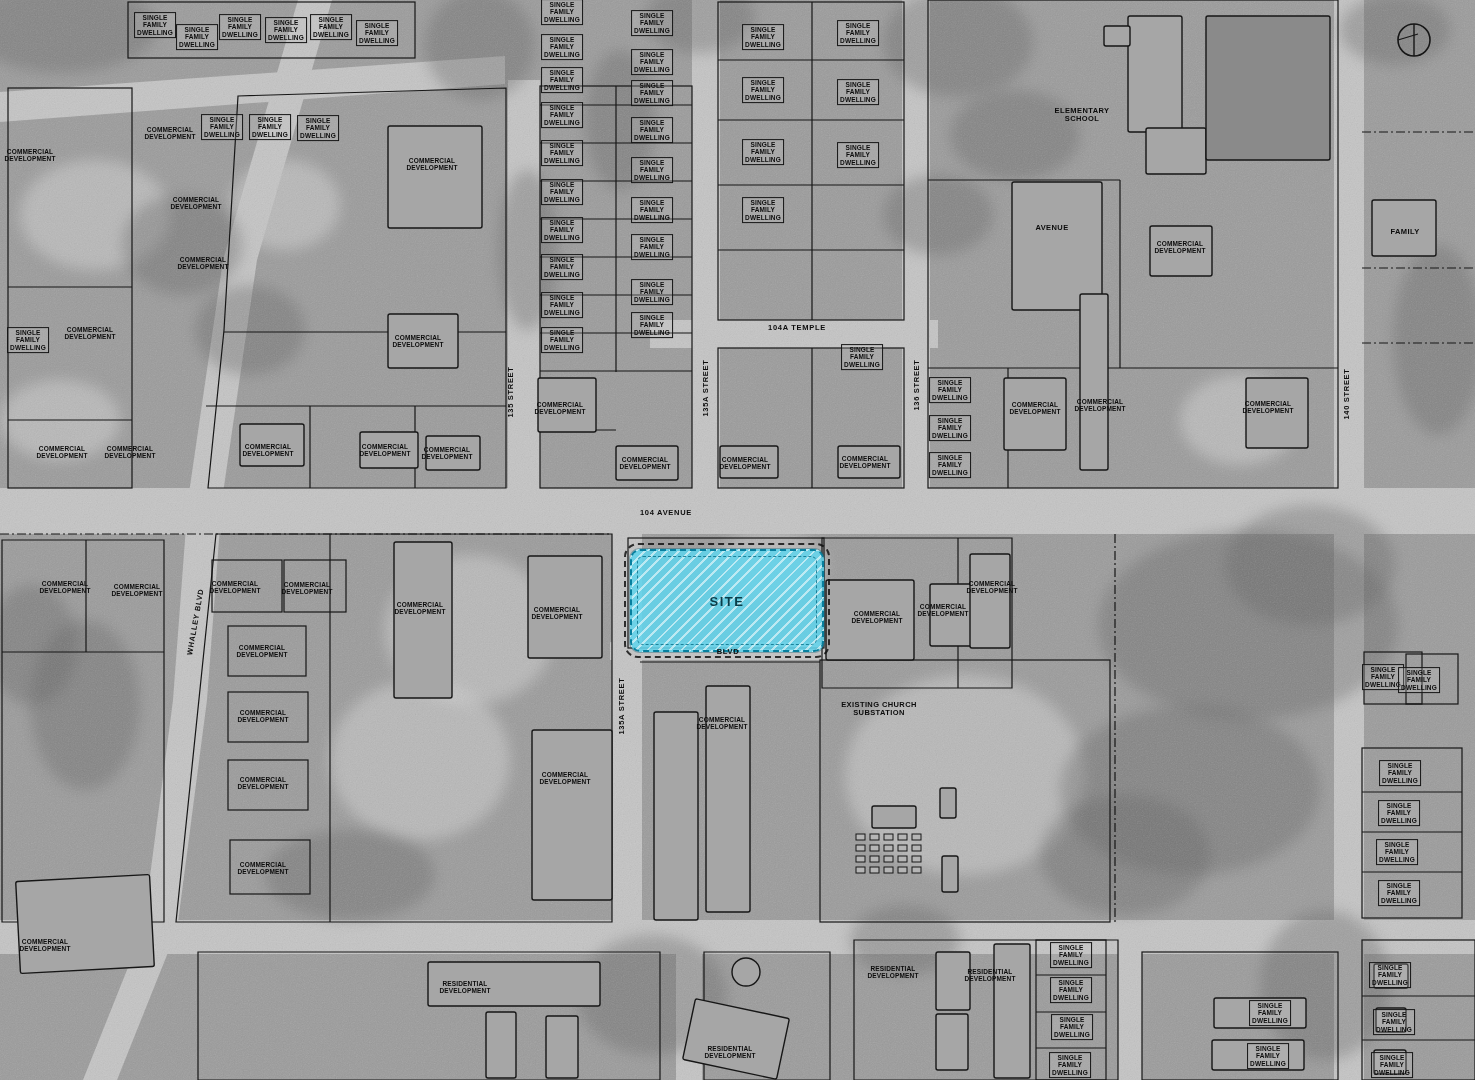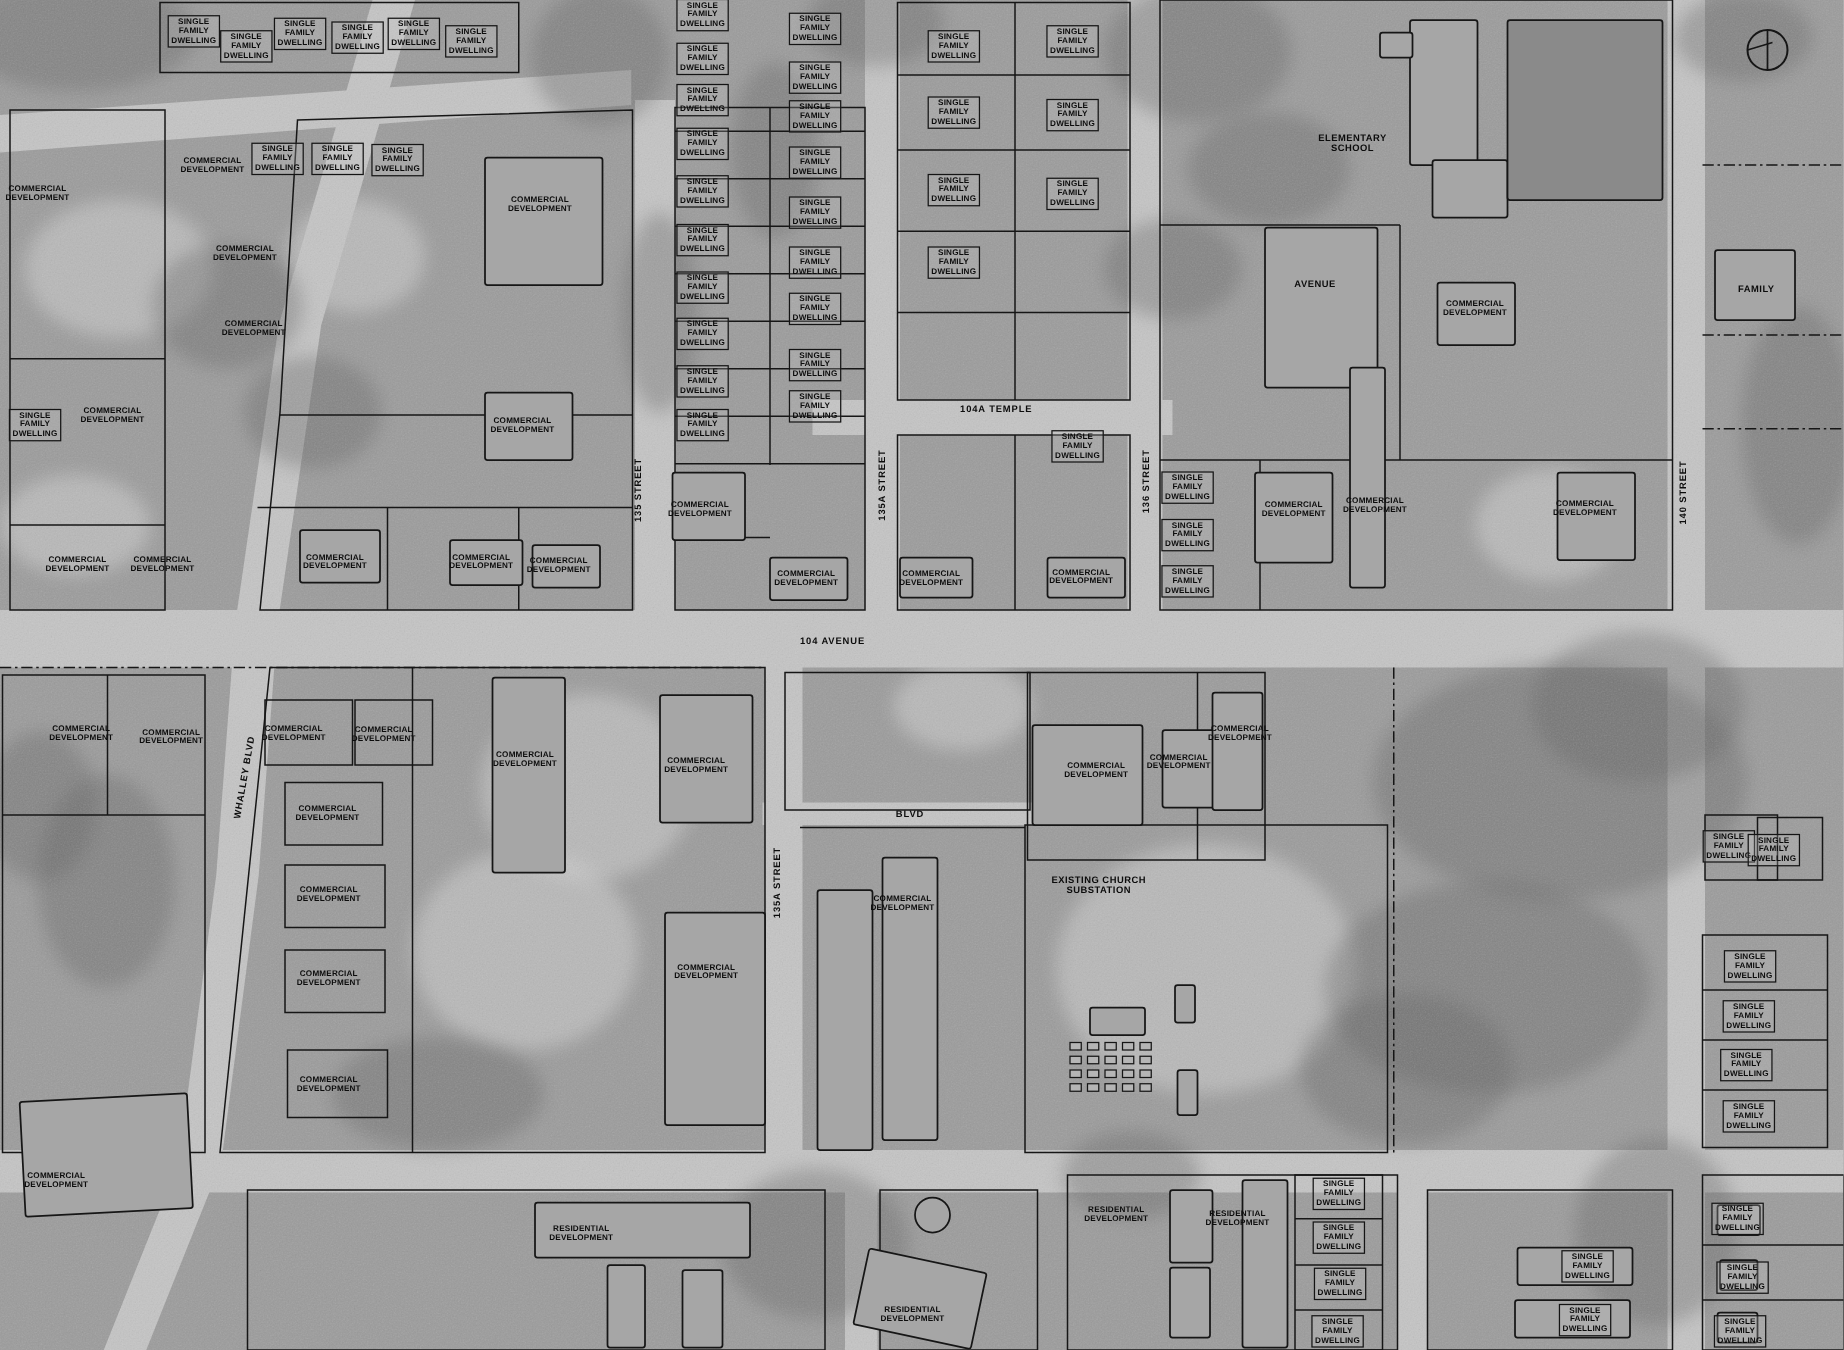--- a/index.html
+++ b/index.html
@@ -216,20 +216,23 @@
       <rect x="912" y="856" width="9" height="6" fill="#b5b5b5" stroke="#161616" stroke-width="1"></rect>
       <rect x="856" y="867" width="9" height="6" fill="#b5b5b5" stroke="#161616" stroke-width="1"></rect>
       <rect x="870" y="867" width="9" height="6" fill="#b5b5b5" stroke="#161616" stroke-width="1"></rect>
       <rect x="884" y="867" width="9" height="6" fill="#b5b5b5" stroke="#161616" stroke-width="1"></rect>
       <rect x="898" y="867" width="9" height="6" fill="#b5b5b5" stroke="#161616" stroke-width="1"></rect>
       <rect x="912" y="867" width="9" height="6" fill="#b5b5b5" stroke="#161616" stroke-width="1"></rect>
       <circle cx="1414" cy="40" r="16" fill="none" stroke="#161616" stroke-width="1.6"></circle>
       <line x1="1414" y1="24" x2="1414" y2="56" stroke="#161616" stroke-width="1.4"></line>
       <line x1="1398" y1="40" x2="1418" y2="34" stroke="#161616" stroke-width="1.2"></line>
     </svg>
+  <div class="site" id="site" style="left: 630px; top: 549px; width: 190px; height: 99px;">
+    <div class="site-label">SITE</div>
+  </div>
   <div id="labels">
       <div class="lbl sfd" style="left: 155px; top: 25px;">SINGLE
 FAMILY
 DWELLING</div>
       <div class="lbl sfd" style="left: 197px; top: 37px;">SINGLE
 FAMILY
 DWELLING</div>
       <div class="lbl sfd" style="left: 240px; top: 27px;">SINGLE
 FAMILY
 DWELLING</div>

